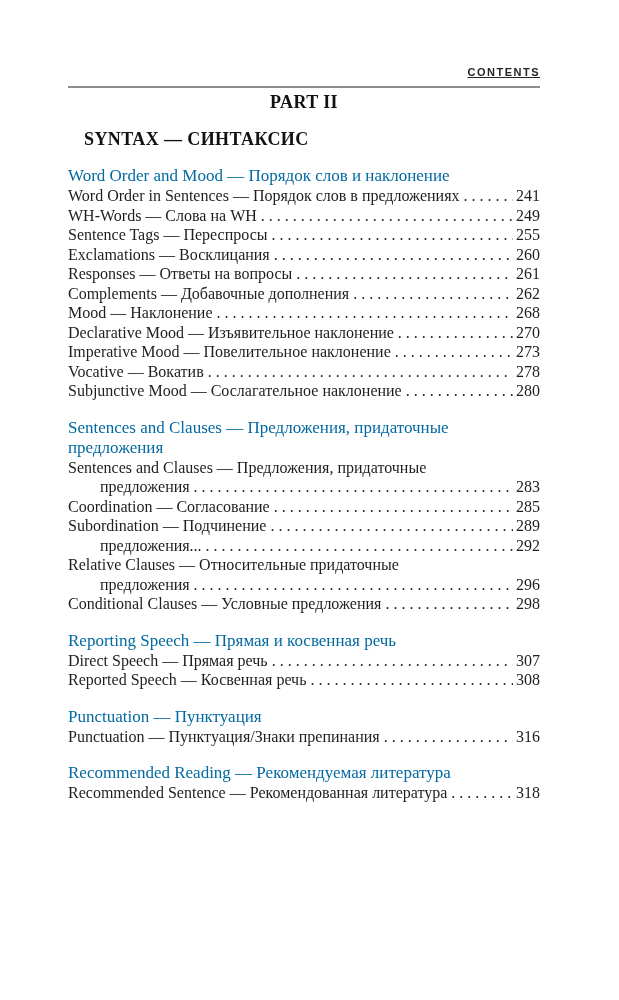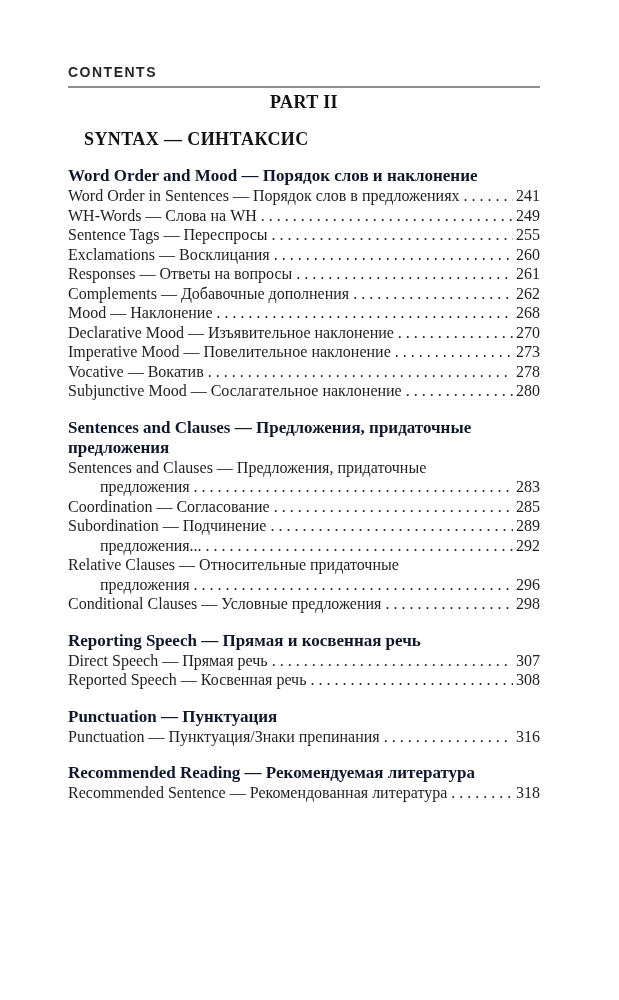--- a/index.html
+++ b/index.html
@@ -14,28 +14,30 @@
     box-sizing: border-box;
     background: #ffffff;
     padding: 64px 79px 0 68px;
     font-family: "Liberation Serif", "DejaVu Serif", serif;
     font-size: 16px;
     line-height: 19.5px;
     color: #1e1e1e;
     overflow: hidden;
   }
   .running-header {
+    text-align: right;
     font-family: "Liberation Sans", "DejaVu Sans", sans-serif;
-    font-size: 14px;
+    font-size: 11px;
     font-weight: 700;
     letter-spacing: 1.5px;
     line-height: 17px;
     color: #252525;
     padding-bottom: 5px;
     border-bottom: 2px solid #8d8d8d;
+    text-decoration: underline;
   }
   .part-title {
     margin: 4px 0 0 0;
     text-align: center;
     font-size: 18px;
     line-height: 21px;
     font-weight: 700;
     color: #121212;
     letter-spacing: 0.4px;
   }
@@ -48,23 +50,23 @@
     color: #121212;
     letter-spacing: 0.4px;
   }
   .toc {
     margin-top: 16px;
   }
   .toc-section { margin: 0; }
   .toc-section + .toc-section { margin-top: 17px; }
   .section-heading {
     font-size: 17px;
-    font-weight: 700;
+    font-weight: 400;
     line-height: 20px;
-    color: #0f172a;
+    color: #0369a1;
     margin: 0;
   }
   .entry { margin: 0; }
   .entry-line {
     display: flex;
     align-items: baseline;
     line-height: 19.5px;
   }
   .entry-label { flex: 0 0 auto; white-space: nowrap; }
   .entry-wrap-first { line-height: 19.5px; }

